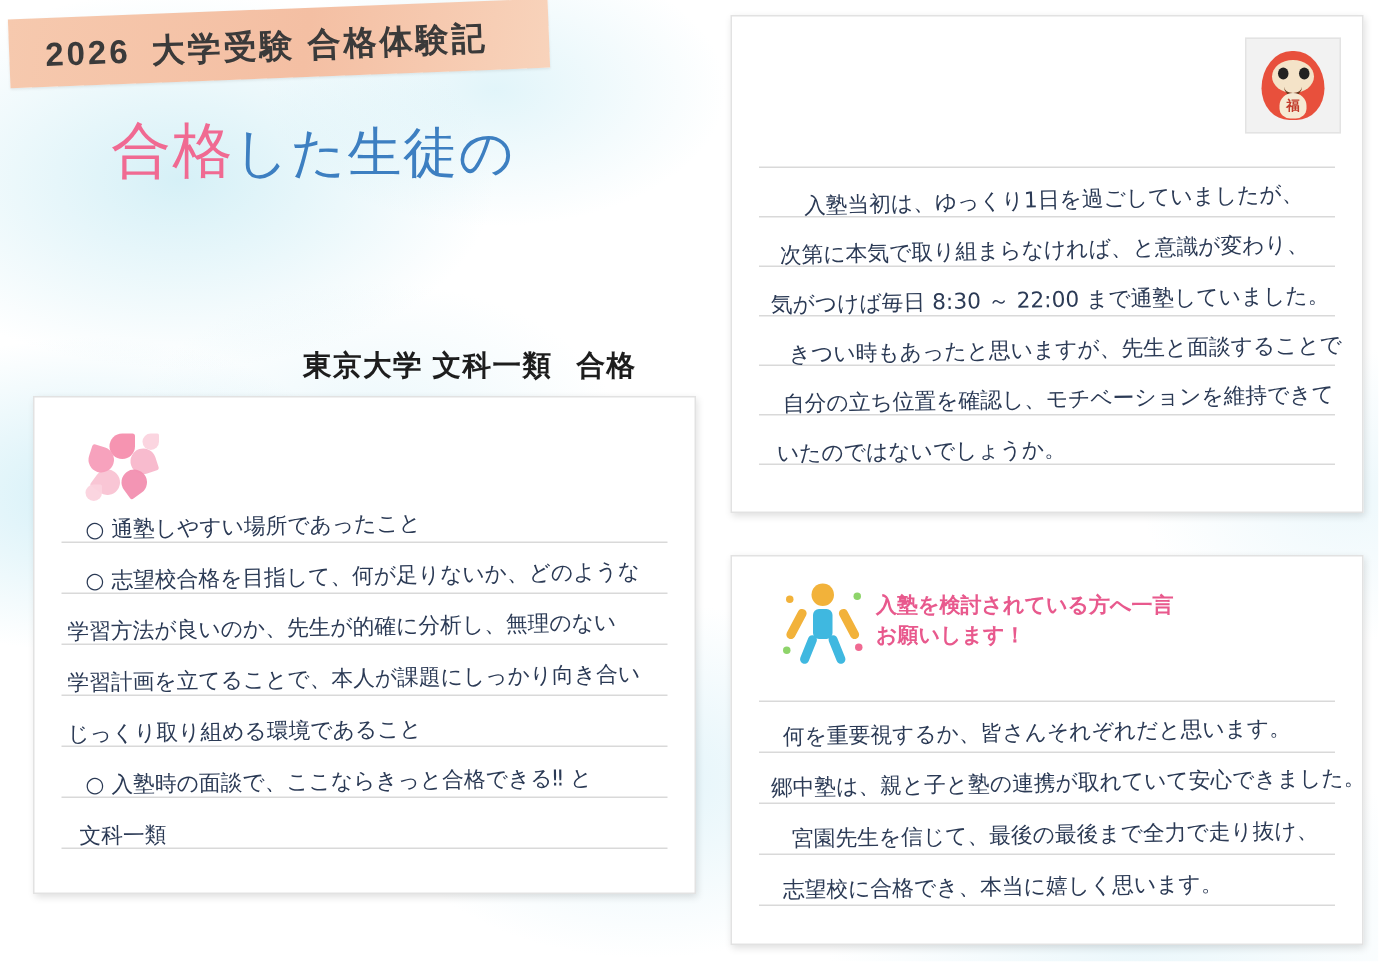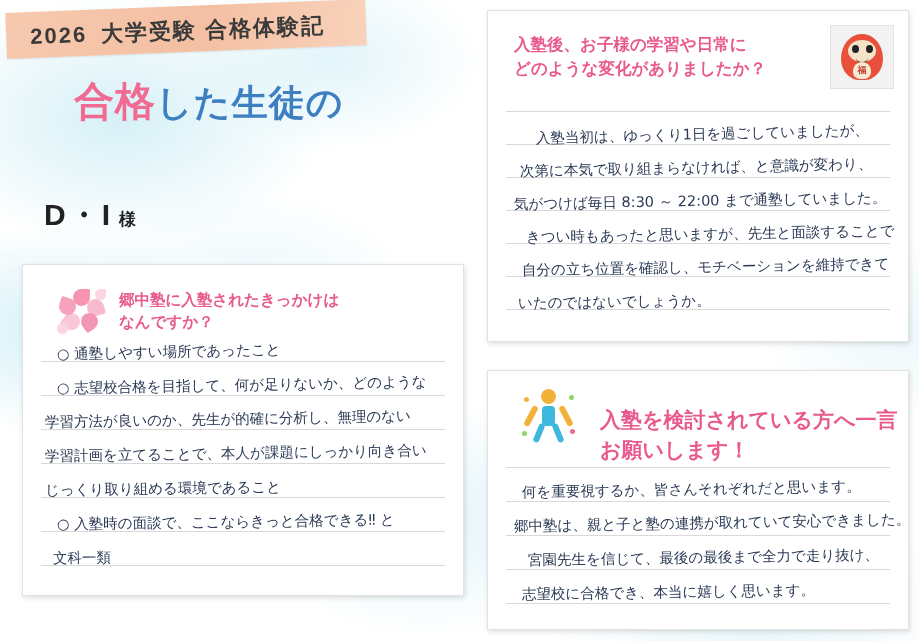--- a/index.html
+++ b/index.html
@@ -52,21 +52,21 @@
 
   
   .main-title {
     position: absolute;
     left: 44px;
     top: 72px;
     width: 420px;
   }
   .title-line {
     font-size: 36px;
-    font-weight: 700;
+    font-weight: 400;
     color: #3d7fc1;
     letter-spacing: 1px;
     line-height: 1.45;
     white-space: nowrap;
   }
   .title-line.l1 { padding-left: 30px; }
   .title-line.l2 { padding-left: 56px; }
   .accent-pink {
     color: #f06a92;
     font-size: 40px;
@@ -145,21 +145,21 @@
   
   #card-top-right { left: 487px; top: 10px; width: 420px; height: 330px; }
   #card-top-right .card-q { left: 26px; top: 22px; font-size: 16.5px; }
 
   
   #card-bottom-left { left: 22px; top: 264px; width: 440px; height: 330px; }
   #card-bottom-left .card-q { left: 96px; top: 24px; font-size: 15.5px; }
 
   
   #card-bottom-right { left: 487px; top: 370px; width: 420px; height: 258px; }
-  #card-bottom-right .card-q { left: 112px; top: 22px; font-size: 21px; margin-top: 12px; }
+  #card-bottom-right .card-q { left: 96px; top: 22px; font-size: 14px; }
 
   
   .daruma {
     position: absolute;
     right: 14px;
     top: 14px;
     width: 62px;
     height: 62px;
     background: #f2f2f2;
     border: 1px solid #e3e3e3;
@@ -291,36 +291,34 @@
       <span class="ribbon-year">2026</span><span>大学受験 合格体験記</span>
     </div>
   </div>
 
   <div class="main-title">
     <div class="title-line l1">
       <span class="accent-pink">合格</span><span>した生徒の</span>
     </div>
   </div>
 
-  <div class="student-name">
-    <span>D・I</span><span class="sama">様</span>
-  </div>
-
+
+  <div class="school-line">
+    <span>東京大学 文科一類</span><span class="pass">合格</span>
+  </div>
 
   <div class="card" id="card-top-right">
     <div class="daruma">
       <div class="body"></div>
       <div class="face"></div>
       <div class="eye l"></div>
       <div class="eye r"></div>
       <div class="mouth"></div>
       <div class="belly">福</div>
     </div>
-    <div class="card-q">入塾後、お子様の学習や日常に
-どのような変化がありましたか？</div>
     <div class="lines">
       <div class="rule" style="top:100px"></div>
       <div class="rule" style="top:133px"></div>
       <div class="rule" style="top:166px"></div>
       <div class="rule" style="top:199px"></div>
       <div class="rule" style="top:232px"></div>
       <div class="rule" style="top:265px"></div>
       <div class="rule" style="top:298px"></div>
     </div>
     <div class="hand" style="left:48px; top:120px; transform:rotate(-1.4deg);">入塾当初は、ゆっくり1日を過ごしていましたが、</div>
@@ -334,22 +332,20 @@
   <div class="card" id="card-bottom-left">
     <div class="sakura-icon">
       <div class="petal p1"></div>
       <div class="petal p2"></div>
       <div class="petal p3"></div>
       <div class="petal p4"></div>
       <div class="petal p5"></div>
       <div class="petal small s1"></div>
       <div class="petal small s2"></div>
     </div>
-    <div class="card-q">郷中塾に入塾されたきっかけは
-なんですか？</div>
     <div class="lines">
       <div class="rule" style="top:96px"></div>
       <div class="rule" style="top:130px"></div>
       <div class="rule" style="top:164px"></div>
       <div class="rule" style="top:198px"></div>
       <div class="rule" style="top:232px"></div>
       <div class="rule" style="top:266px"></div>
       <div class="rule" style="top:300px"></div>
     </div>
     <div class="hand" style="left:34px; top:82px; transform:rotate(-1.2deg);">○ 通塾しやすい場所であったこと</div>

